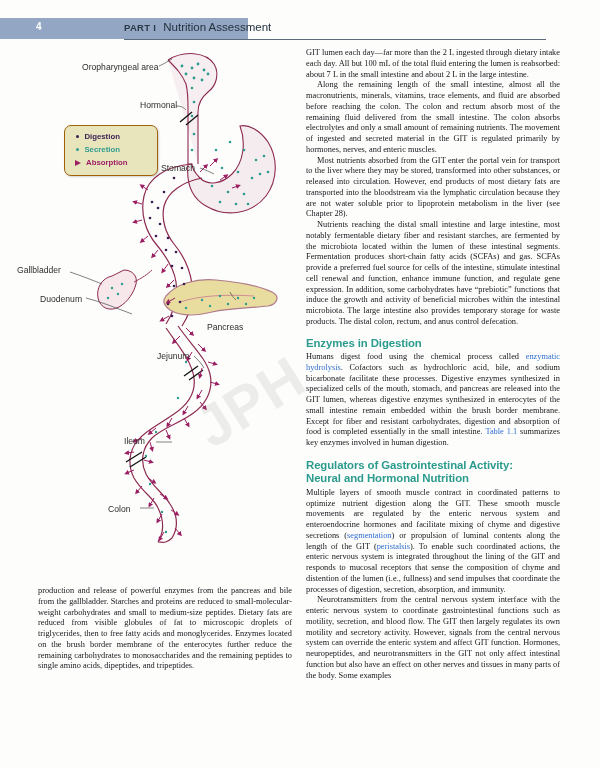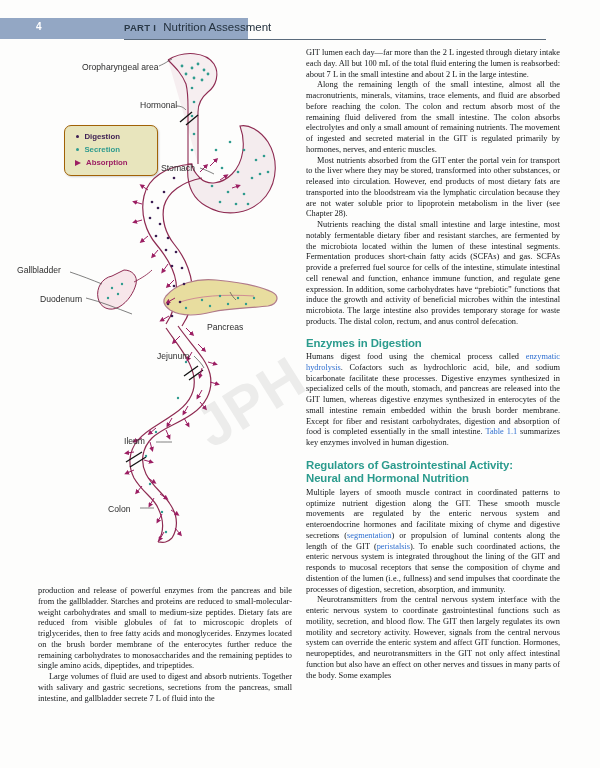--- a/index.html
+++ b/index.html
@@ -376,16 +376,15 @@
 
     <h2 class="sec tight"><span>Regulators of Gastrointestinal Activity:</span><br><span>Neural and Hormonal Nutrition</span></h2>
 
     <p class="noind"><span>Multiple layers of smooth muscle contract in coordinated patterns to optimize nutrient digestion along the GIT. These smooth muscle movements are regulated by the enteric nervous system and enteroendocrine hormones and facilitate mixing of chyme and digestive secretions (</span><span class="lnk">segmentation</span><span>) or propulsion of luminal contents along the length of the GIT (</span><span class="lnk">peristalsis</span><span>). To enable such coordinated actions, the enteric nervous system is integrated throughout the lining of the GIT and responds to mucosal receptors that sense the composition of chyme and distention of the lumen (i.e., fullness) and send impulses that coordinate the processes of digestion, secretion, absorption, and immunity.</span></p>
 
     <p>Neurotransmitters from the central nervous system interface with the enteric nervous system to coordinate gastrointestinal functions such as motility, secretion, and blood flow. The GIT then largely regulates its own motility and secretory activity. However, signals from the central nervous system can override the enteric system and affect GIT function. Hormones, neuropeptides, and neurotransmitters in the GIT not only affect intestinal function but also have an effect on other nerves and tissues in many parts of the body. Some examples</p>
   </div>
 
   <div class="col col-left-bottom">
     <p class="noind">production and release of powerful enzymes from the pancreas and bile from the gallbladder. Starches and proteins are reduced to small-molecular-weight carbohydrates and small to medium-size peptides. Dietary fats are reduced from visible globules of fat to microscopic droplets of triglycerides, then to free fatty acids and monoglycerides. Enzymes located on the brush border membrane of the enterocytes further reduce the remaining carbohydrates to monosaccharides and the remaining peptides to single amino acids, dipeptides, and tripeptides.</p>
-    <p>Large volumes of fluid are used to digest and absorb nutrients. Together with salivary and gastric secretions, secretions from the pancreas, small intestine, and gallbladder secrete 7 L of fluid into the</p>
   </div>
 
 </div>
 
 </body></html>

